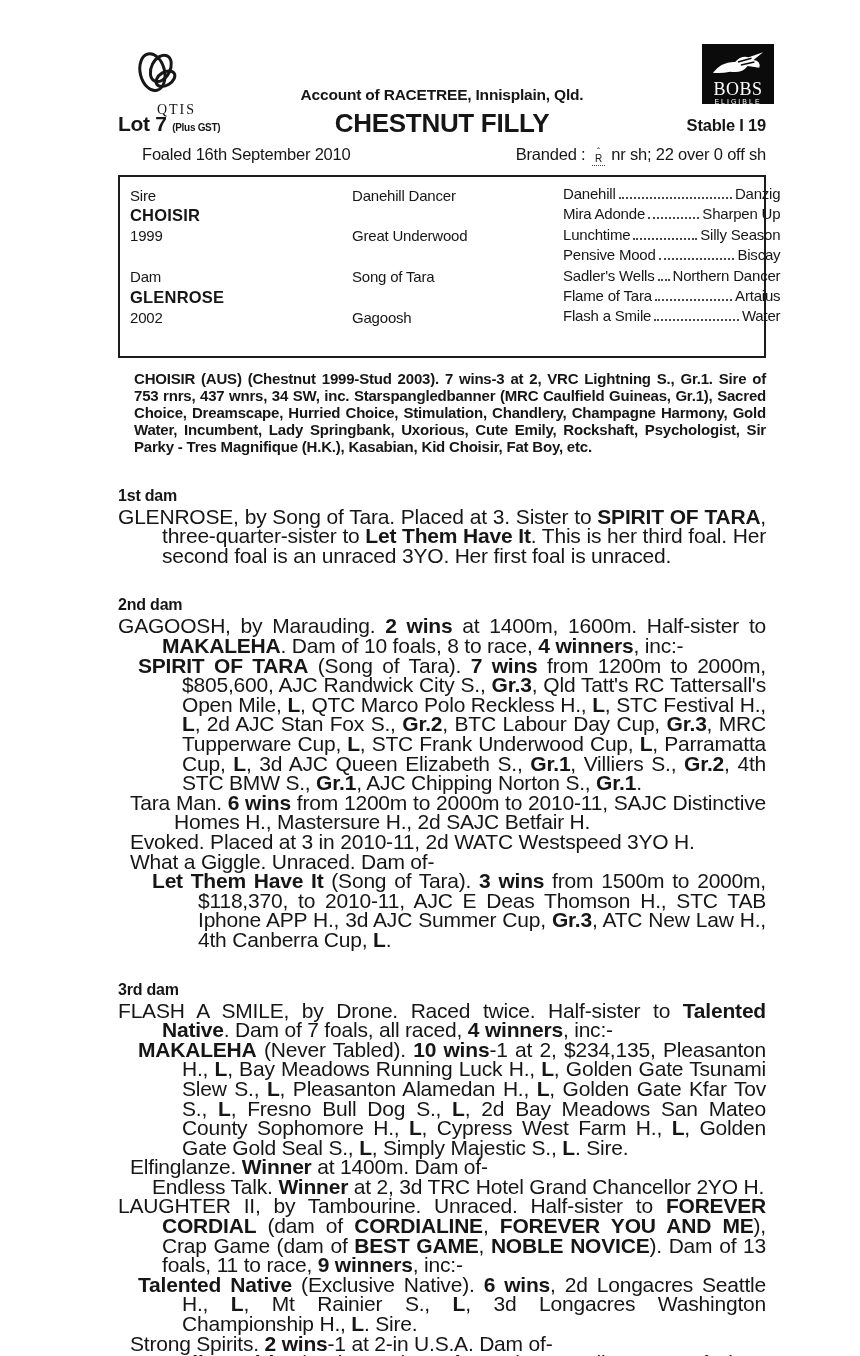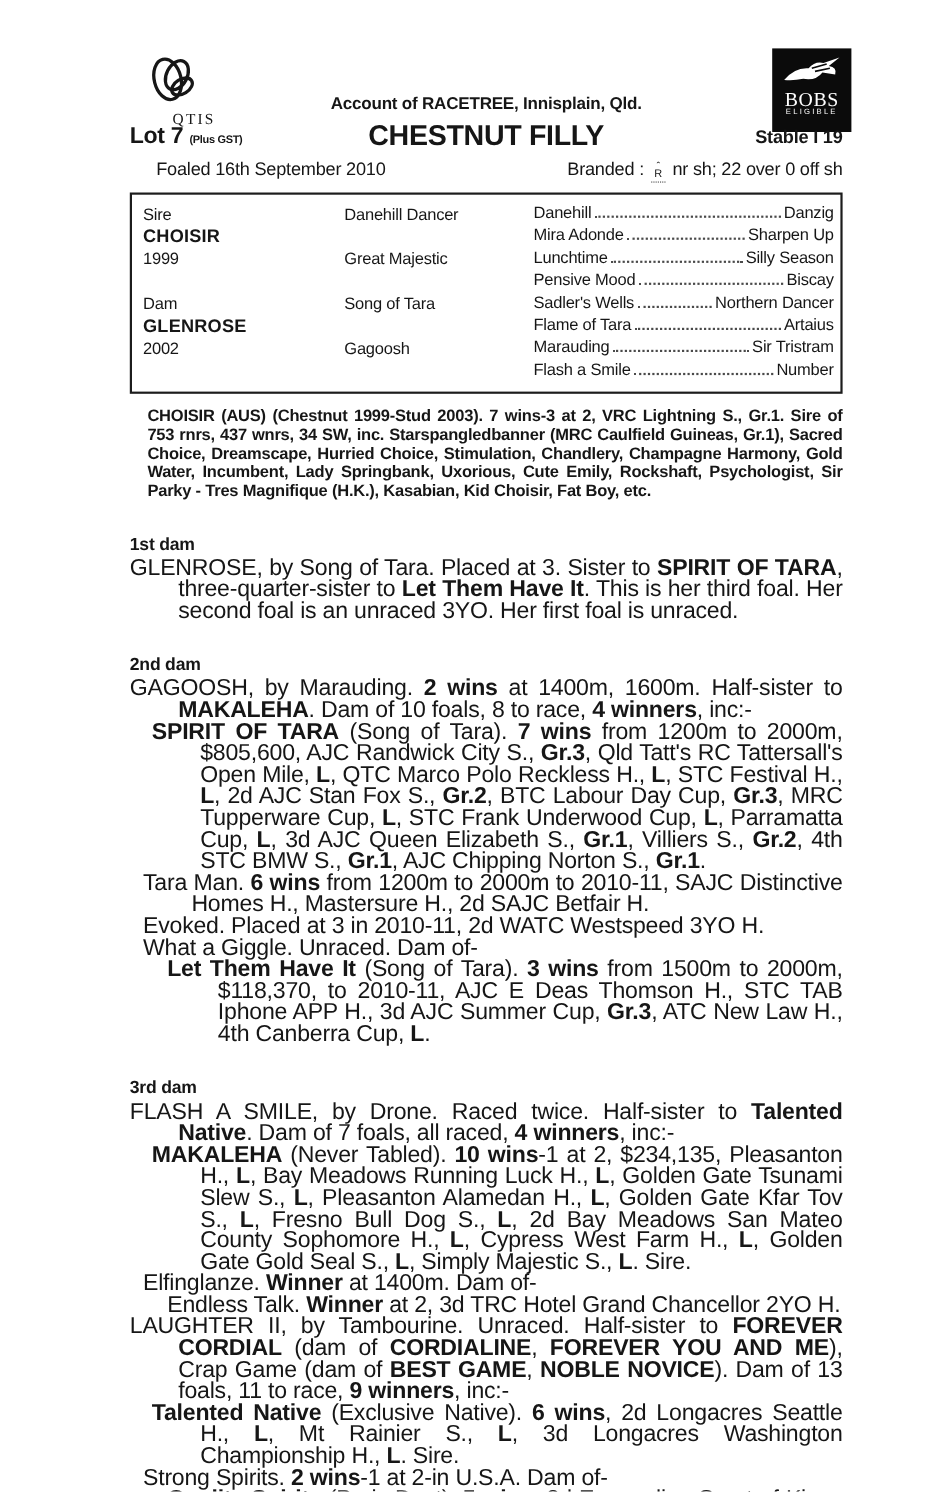--- a/index.html
+++ b/index.html
@@ -10,37 +10,37 @@
     -webkit-font-smoothing:antialiased;
   }
   .page { position:relative; box-sizing:border-box; width:860px; height:1356px; padding:44px 94px 0 118px; }
 
   
   .hdr { position:relative; height:126px; }
   .qtis { position:absolute; left:2px; top:0; width:76px; text-align:right; }
   .qtis svg { width:56px; height:60px; display:block; margin:0 auto; }
   .qtis-label { font-family:"Liberation Serif","DejaVu Serif",serif; font-size:14px; letter-spacing:2px; margin-top:-2px; }
   .account { position:absolute; left:60px; right:60px; top:42px; text-align:center; font-weight:700; font-size:15.5px; letter-spacing:-0.2px; }
-  .bobs { position:absolute; right:-8px; top:0; width:72px; height:76px; background:#0b0b0b; color:#fff; text-align:center; box-sizing:border-box; }
+  .bobs { position:absolute; right:-8px; top:0; width:72px; height:60px; background:#0b0b0b; color:#fff; text-align:center; box-sizing:border-box; }
   .bobs svg { width:58px; height:28px; margin-top:5px; display:inline-block; }
   .bobs-title { font-family:"Liberation Serif","DejaVu Serif",serif; font-size:18px; line-height:16px; letter-spacing:0.5px; }
   .bobs-sub { font-size:7px; letter-spacing:2px; line-height:9px; }
   .lot-row { position:absolute; left:0; right:0; top:64px; height:32px; }
   .lot { position:absolute; left:0; top:4px; font-size:21px; font-weight:700; letter-spacing:-0.3px; }
   .lot-note { font-size:10px; font-weight:700; letter-spacing:-0.3px; }
   .big-title { text-align:center; font-size:26px; font-weight:700; letter-spacing:-0.3px; padding-top:0; }
   .stable { position:absolute; right:0; top:8px; font-size:16.5px; font-weight:700; letter-spacing:-0.2px; }
   .foal-row { position:absolute; left:0; right:0; top:101px; font-size:16.5px; letter-spacing:-0.2px;margin-left:24px; }
   .foaled { float:left; }
   .branded { float:right; }
   .brand-mark { display:inline-block; position:relative; font-size:10px; line-height:10px; padding:5px 3px 1px 3px; border-bottom:1px dotted #444; margin:0 2px; vertical-align:-2px; }
   .brand-mark .bm-caret { position:absolute; top:-3px; left:50%; transform:translateX(-50%); font-size:9px; }
 
   
-  .ped { border:2px solid #1c1c1c; margin-top:5px; padding:8px 6px 8px 10px; display:grid; grid-template-columns:183px 172px 1fr; font-size:15px; letter-spacing:-0.2px; }
+  .ped { border:2px solid #1c1c1c; margin-top:5px; padding:8px 6px 8px 10px; display:grid; grid-template-columns:183px 172px 1fr; font-size:15px; letter-spacing:-0.2px;gap:39px; }
   .pline { height:20.4px; display:flex; align-items:center; white-space:nowrap; }
   .pname { font-weight:700; font-size:16.5px; letter-spacing:0.2px; }
   .lrow { display:flex; align-items:baseline; }
   .lrow .dots { flex:1; border-bottom:2px dotted #4a4a4a; margin:0 3px 3px 3px; min-width:12px; }
 
   
   .sire-sum { margin:13px 0 0 16px; font-weight:700; font-size:15px; line-height:16.9px; text-align:justify; letter-spacing:-0.2px; }
 
   
   .dam-h { font-weight:700; font-size:16px; margin:31px 0 2px 0; letter-spacing:-0.2px; }
@@ -106,21 +106,21 @@
       <div class="pline">1999</div>
       <div class="pline"></div>
       <div class="pline">Dam</div>
       <div class="pline pname">GLENROSE</div>
       <div class="pline">2002</div>
       <div class="pline"></div>
     </div>
     <div class="pcol">
       <div class="pline">Danehill Dancer</div>
       <div class="pline"></div>
-      <div class="pline">Great Majestic</div>
+      <div class="pline">Great Underwood</div>
       <div class="pline"></div>
       <div class="pline">Song of Tara</div>
       <div class="pline"></div>
       <div class="pline">Gagoosh</div>
       <div class="pline"></div>
     </div>
     <div class="pcol">
       <div class="pline lrow">
           <span>Danehill</span>
           <span class="dots"></span>
@@ -145,28 +145,23 @@
           <span>Sadler's Wells</span>
           <span class="dots"></span>
           <span>Northern Dancer</span>
         </div>
       <div class="pline lrow">
           <span>Flame of Tara</span>
           <span class="dots"></span>
           <span>Artaius</span>
         </div>
       <div class="pline lrow">
-          <span>Marauding</span>
-          <span class="dots"></span>
-          <span>Sir Tristram</span>
-        </div>
-      <div class="pline lrow">
           <span>Flash a Smile</span>
           <span class="dots"></span>
-          <span>Number</span>
+          <span>Water</span>
         </div>
     </div>
   </div>
 
   <p class="sire-sum">CHOISIR (AUS) (Chestnut 1999-Stud 2003). 7 wins-3 at 2, VRC Lightning S., Gr.1. Sire of 753 rnrs, 437 wnrs, 34 SW, inc. Starspangledbanner (MRC Caulfield Guineas, Gr.1), Sacred Choice, Dreamscape, Hurried Choice, Stimulation, Chandlery, Champagne Harmony, Gold Water, Incumbent, Lady Springbank, Uxorious, Cute Emily, Rockshaft, Psychologist, Sir Parky - Tres Magnifique (H.K.), Kasabian, Kid Choisir, Fat Boy, etc.</p>
 
   <div>
       <div class="dam-h">1st dam</div>
       <p class="para lvl0"><span>GLENROSE, by Song of Tara. Placed at 3. Sister to </span><span class="b">SPIRIT OF TARA</span><span>, three-quarter-sister to </span><span class="b">Let Them Have It</span><span>. This is her third foal. Her second foal is an unraced 3YO. Her first foal is unraced.</span></p>
       <div class="dam-h">2nd dam</div>

